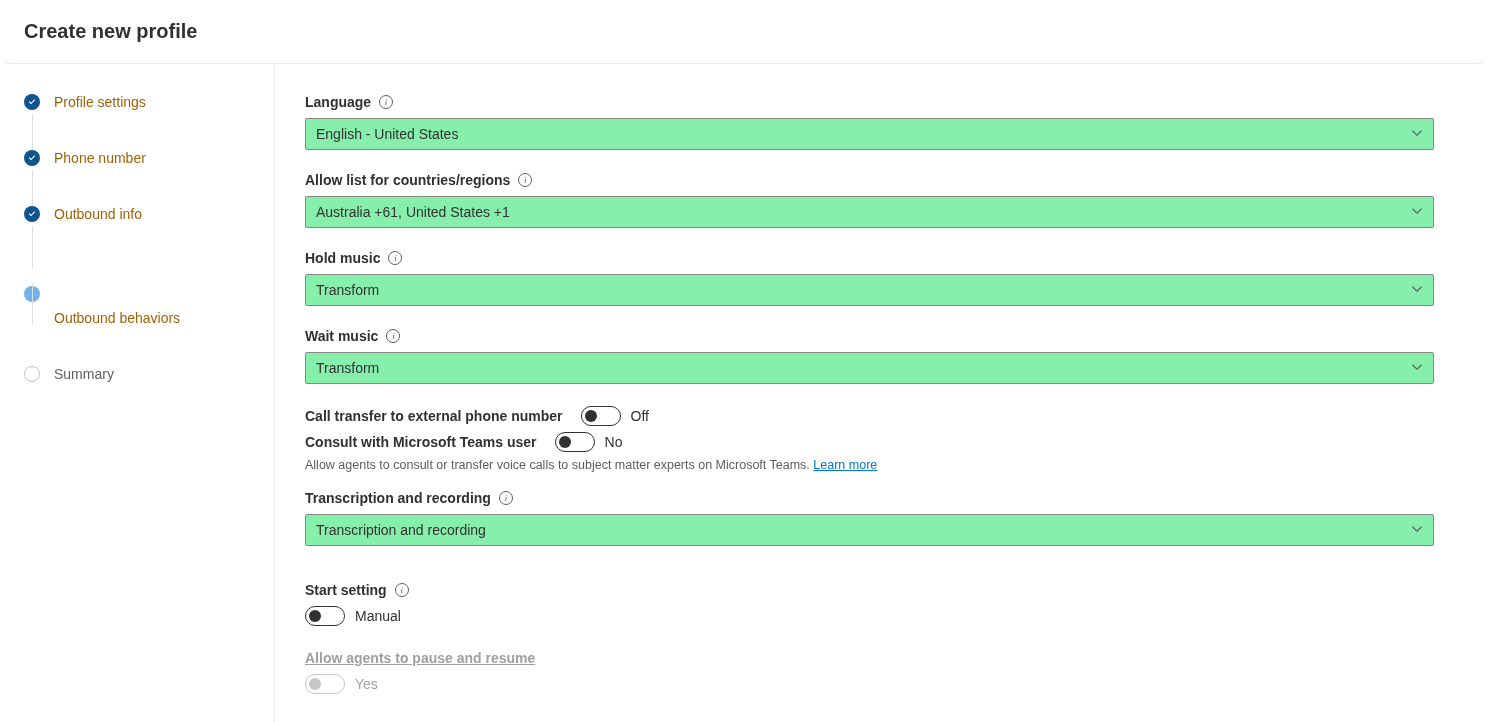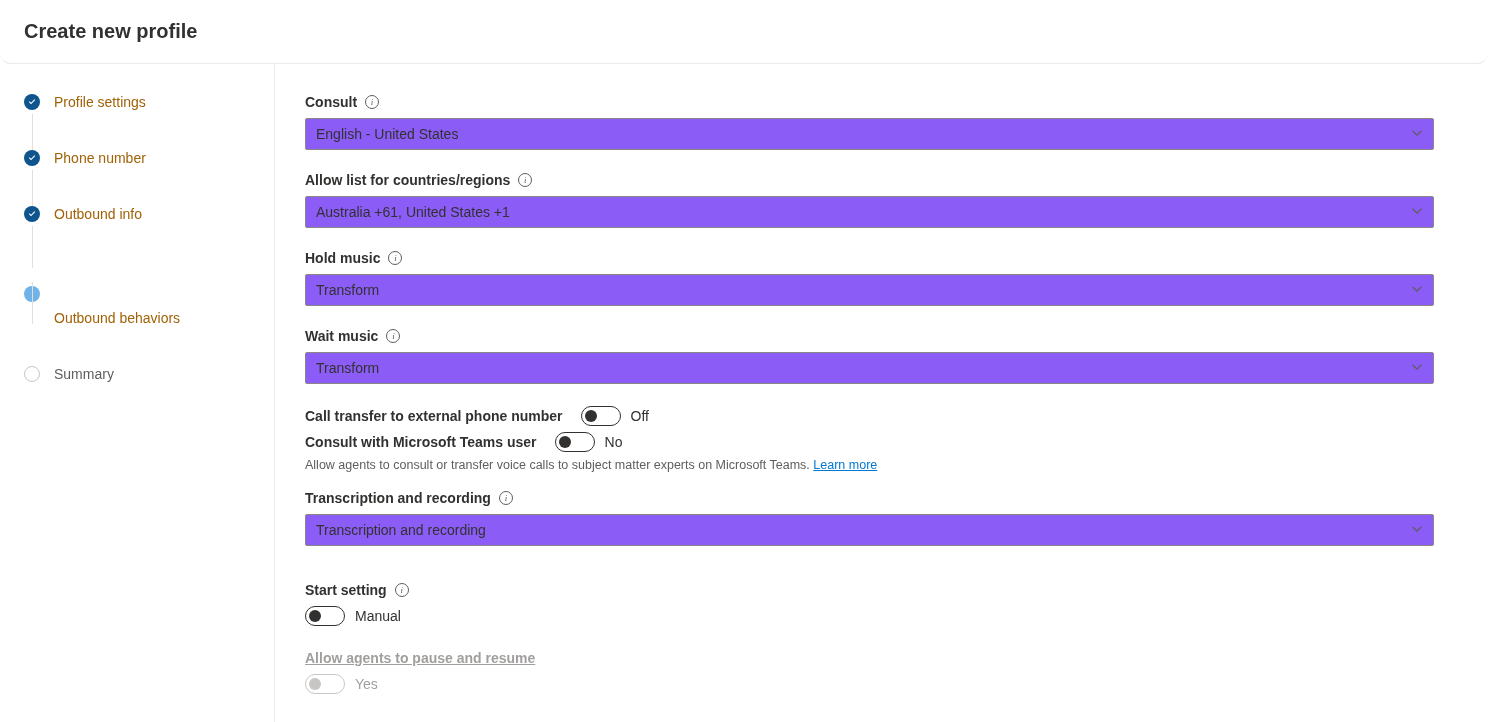--- a/index.html
+++ b/index.html
@@ -91,21 +91,21 @@
       width: 100%;
       height: 32px;
       border: 1px solid #8a8886;
       border-radius: 2px;
       padding: 0 30px 0 10px;
       font-size: 14px;
       display: flex;
       align-items: center;
       position: relative;
       cursor: pointer;
-      background: #8b5cf6;
+      background: #86efac;
     }
     .select .chevron {
       position: absolute;
       right: 10px;
       top: 50%;
       transform: translateY(-50%);
     }
     .chevron svg { width: 12px; height: 12px; stroke: #605e5c; stroke-width: 1.5; fill: none; }
 
     .toggle-row {
@@ -198,21 +198,21 @@
     <div class="step">
       <span class="step-icon pending"></span>
       <span class="step-label pending">Summary</span>
     </div>
   </nav>
 
   <main class="main">
 
     <div class="field">
       <div class="field-label">
-        <span>Consult</span>
+        <span>Language</span>
         <span class="info-icon">i</span>
       </div>
       <div class="select">
         <span>English - United States</span>
         <span class="chevron"><svg viewBox="0 0 16 16">
               <path d="M2 5l6 6 6-6"></path>
             </svg></span>
       </div>
     </div>
 

